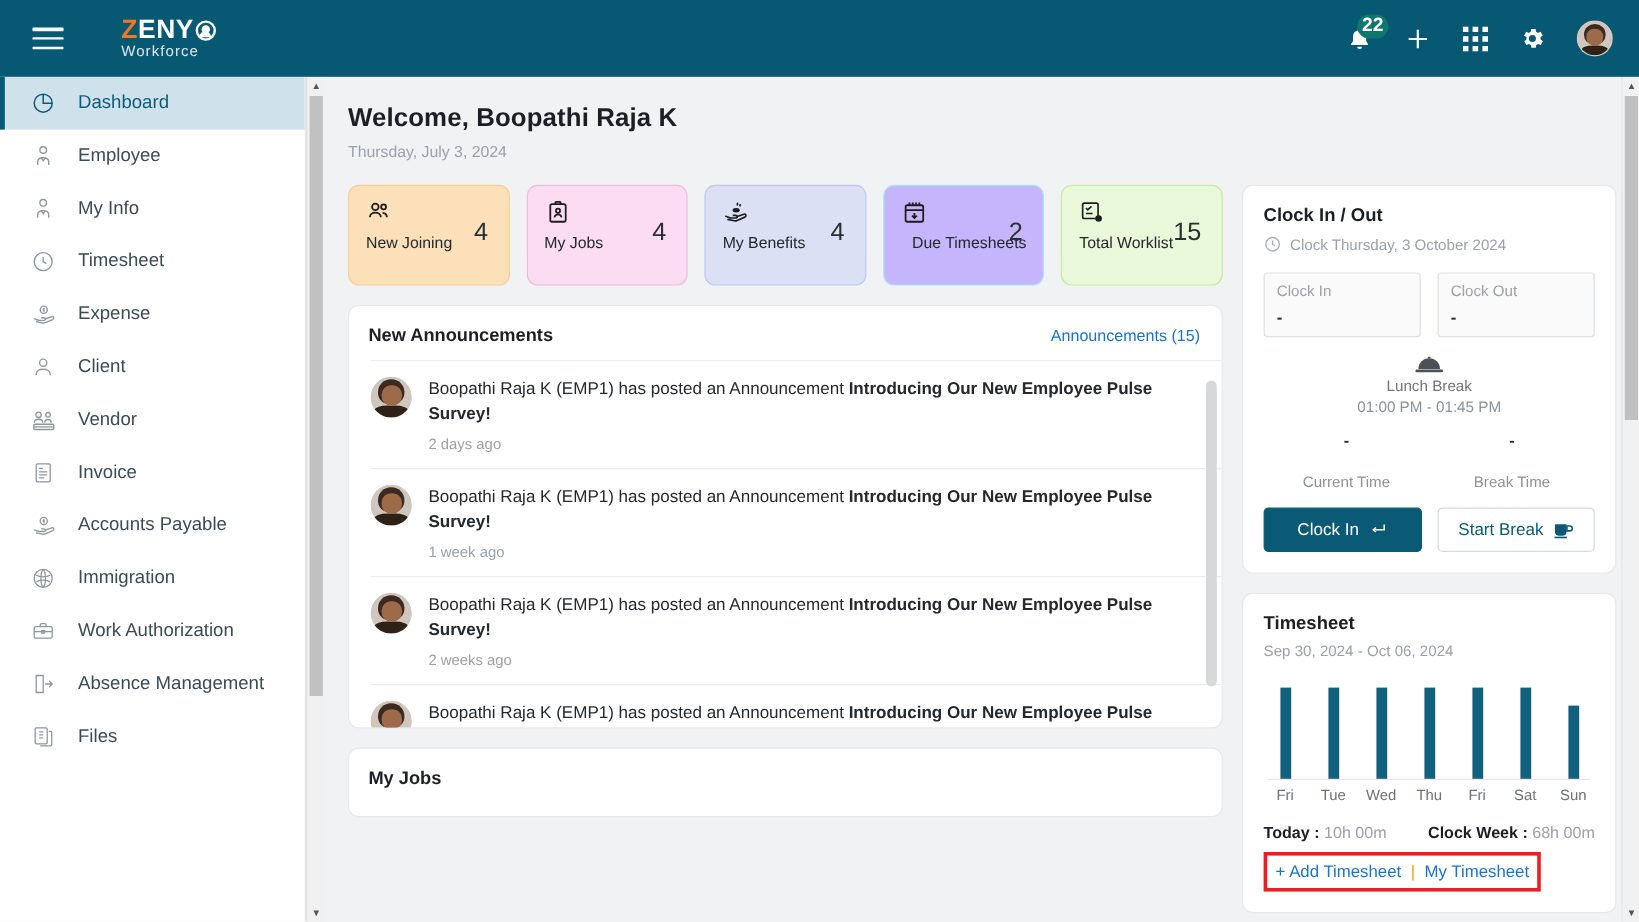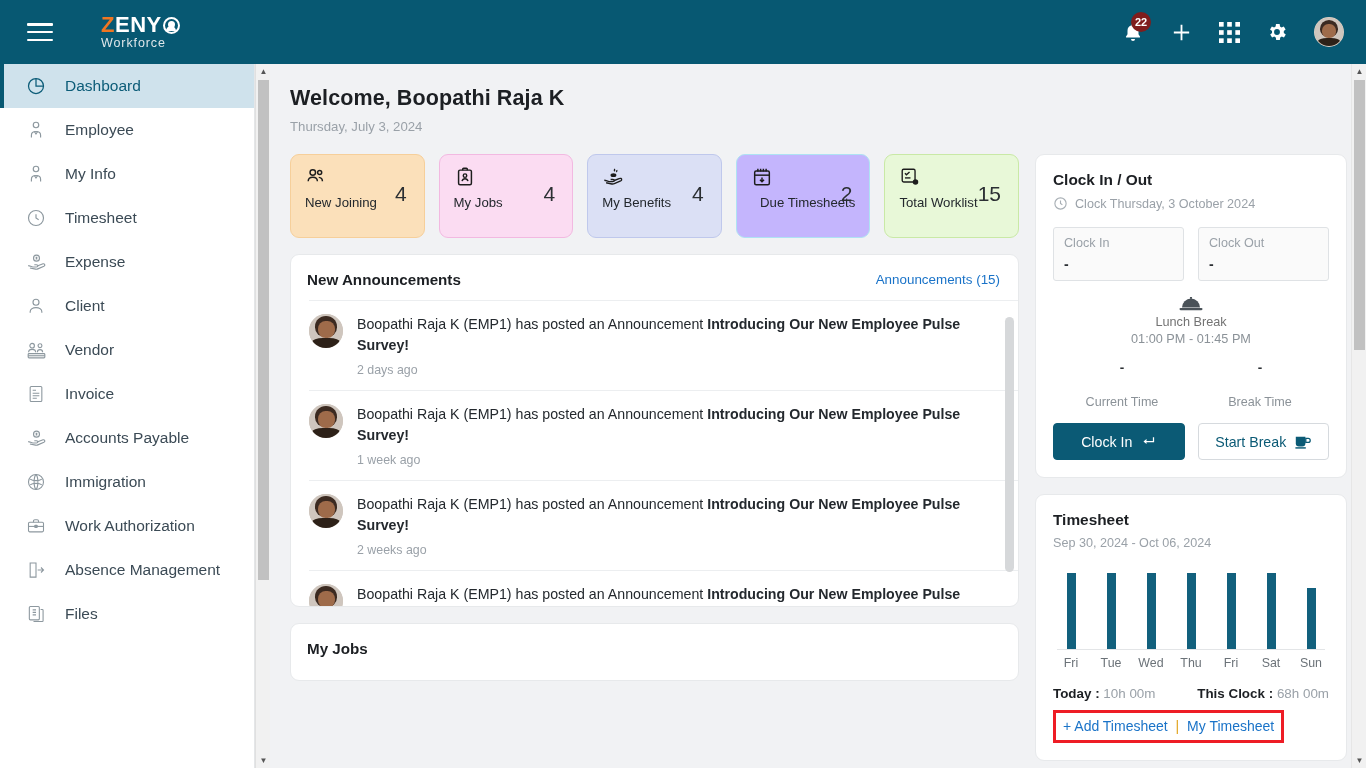--- a/index.html
+++ b/index.html
@@ -51,22 +51,22 @@
     margin-top: 1px; font-weight: 400;
   }
 
   .topbar-right {
     margin-left: auto; margin-right: 22px;
     display: flex; align-items: center; gap: 26px;
   }
   .ticon { position: relative; cursor: pointer; color: #fff; display: flex; align-items: center; justify-content: center; }
   .badge {
     position: absolute; top: -9px; left: 9px;
-    background: #7f1d1d; color: #fff; border-radius: 999px;
-    font-size: 11px; font-weight: bold;
+    background: #0f766e; color: #fff; border-radius: 999px;
+    font-size: 16px; font-weight: bold;
     min-width: 20px; height: 20px; line-height: 20px;
     text-align: center; padding: 0 4px;
   }
   .avatar-top {
     width: 30px; height: 30px; border-radius: 50%;
     background: #c8b6a6; overflow: hidden; position: relative;
     border: 1px solid rgba(255,255,255,.35); cursor: pointer;
   }
 
   
@@ -718,21 +718,21 @@
             <div class="chart-label">Sat</div>
             <div class="chart-label">Sun</div>
           </div>
 
         <div class="ts-totals">
           <div>
             <b>Today :</b>
             <span class="val">10h 00m</span>
           </div>
           <div>
-            <b>This Clock :</b>
+            <b>Clock Week :</b>
             <span class="val">68h 00m</span>
           </div>
         </div>
 
         <div class="ts-links">
           <span>+ Add Timesheet</span>
           <span class="sep">|</span>
           <span>My Timesheet</span>
         </div>
       </div>

